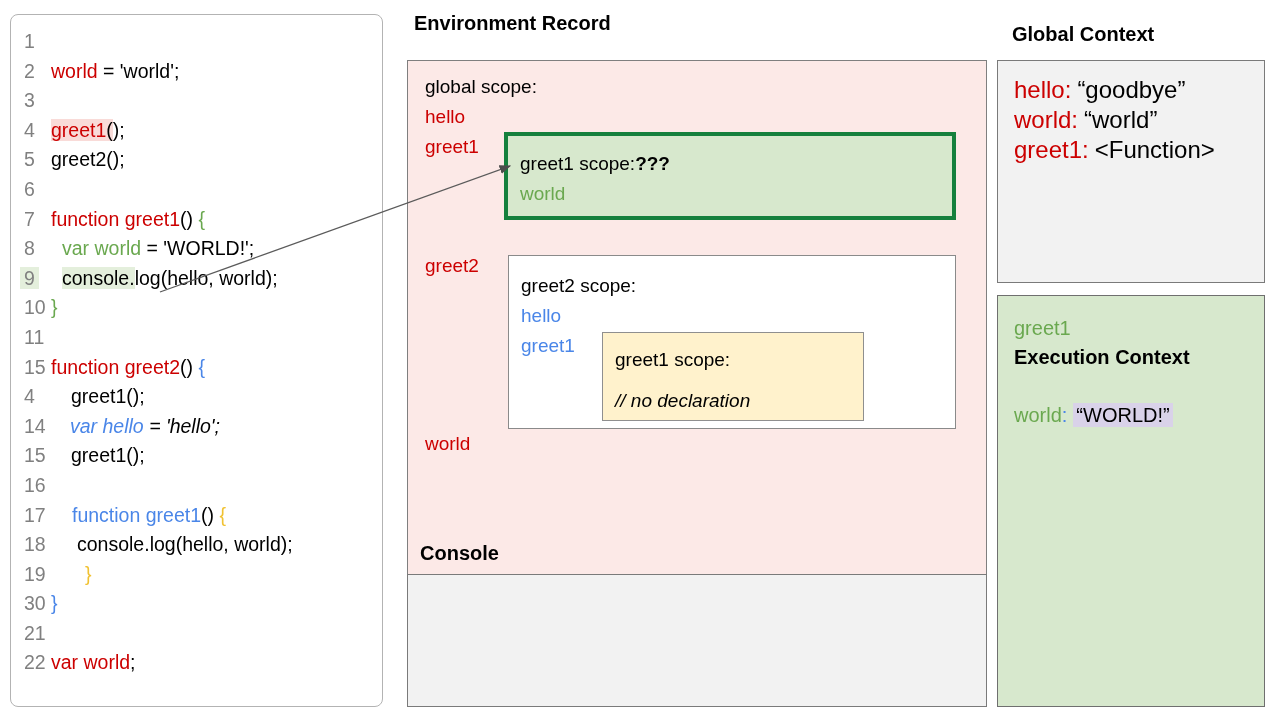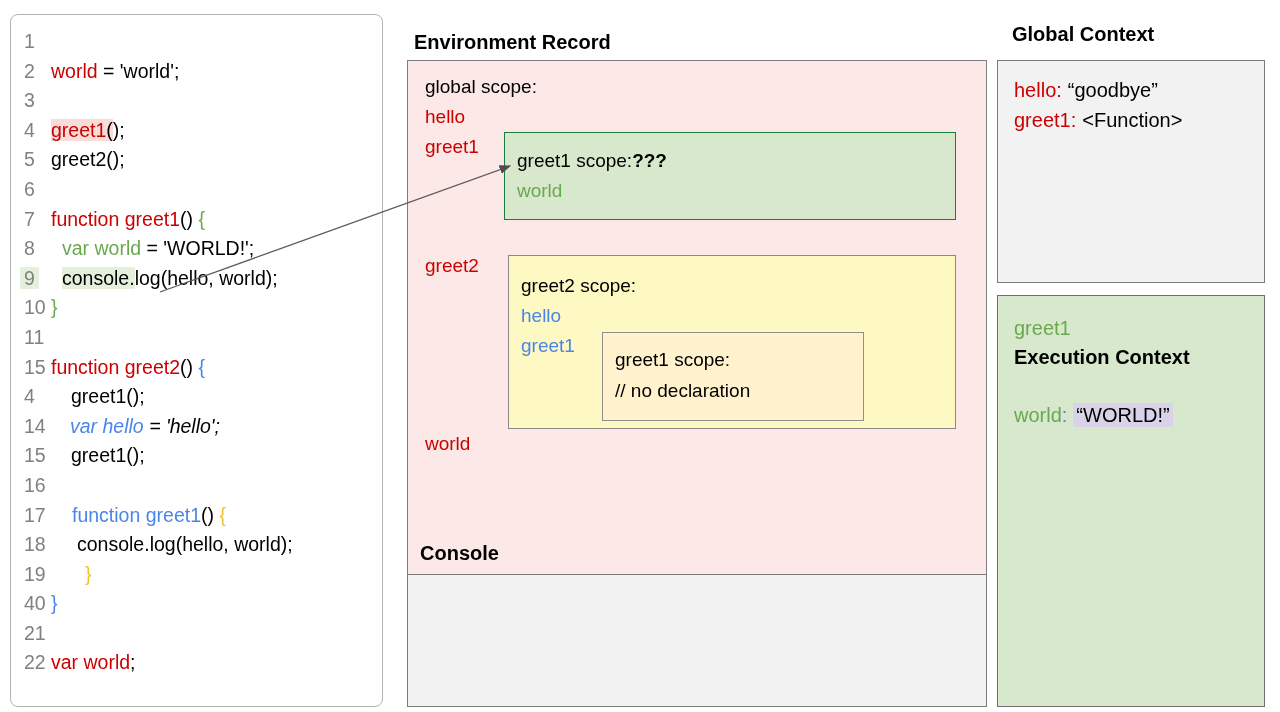--- a/index.html
+++ b/index.html
@@ -31,41 +31,41 @@
     position:absolute; left:407px; top:60px; width:580px; height:582px;
     box-sizing:border-box; background:#fce9e7; border:1px solid #7f7f7f;
   }
   .t { position:absolute; left:17px; font-size:19px; line-height:24px; white-space:pre; }
   .red   { color:#cc0000; }
   .green { color:#6aa84f; }
   .blue  { color:#4a86e8; }
   .bold  { font-weight:bold; }
   .green-box {
     position:absolute; left:96px; top:71px; width:452px; height:88px;
-    box-sizing:border-box; background:#d7e8cd; border:1px solid #15803d;
+    box-sizing:border-box; background:#d7e8cd; border:4px solid #15803d;
   }
   .green-box .t, .blue-box .t, .yellow-box .t { left:12px; }
   .blue-box {
     position:absolute; left:100px; top:194px; width:448px; height:174px;
-    box-sizing:border-box; background:#fef9c3; border:1px solid #8a8a8a;
+    box-sizing:border-box; background:#ffffff; border:1px solid #8a8a8a;
   }
   .yellow-box {
     position:absolute; left:93px; top:76px; width:262px; height:89px;
     box-sizing:border-box; background:#fff2cc; border:1px solid #8f8f8f;
   }
   
   .console-box {
     position:absolute; left:407px; top:574px; width:580px; height:133px;
     box-sizing:border-box; background:#f2f2f2; border:1px solid #7a7a7a;
   }
   
   .gray-box {
     position:absolute; left:997px; top:60px; width:268px; height:223px;
     box-sizing:border-box; background:#f2f2f2; border:1px solid #7a7a7a;
-    padding:14px 8px 0 16px; font-size:20px; line-height:30px;
+    padding:14px 8px 0 16px; font-size:24px; line-height:30px;
   }
   .gc-row .k { color:#cc0000; }
   .gc-row .v { color:#000; margin-left:6px; }
   .ec-box {
     position:absolute; left:997px; top:295px; width:268px; height:412px;
     box-sizing:border-box; background:#d7e8cd; border:1px solid #6f6f6f;
     padding:18px 0 0 16px; font-size:20px; line-height:29px;
   }
   .ec-row { margin-top:29px; }
   .ec-row .colon { color:#4a86e8; }
@@ -92,59 +92,60 @@
         <div class="cl"><span class="ln"><span class="lnv">10</span></span><span class="ct"><span class="c-green">}</span></span></div>
         <div class="cl"><span class="ln"><span class="lnv">11</span></span><span class="ct"></span></div>
         <div class="cl"><span class="ln"><span class="lnv">15</span></span><span class="ct"><span class="c-red">function greet2</span><span class="c-blk">() </span><span class="c-blue">{</span></span></div>
         <div class="cl"><span class="ln"><span class="lnv">4</span></span><span class="ct" style="padding-left: 20px;"><span class="c-blk">greet1();</span></span></div>
         <div class="cl"><span class="ln"><span class="lnv">14</span></span><span class="ct" style="padding-left: 19px; font-style: italic;"><span class="c-blue">var hello</span><span class="c-blk"> = 'hello';</span></span></div>
         <div class="cl"><span class="ln"><span class="lnv">15</span></span><span class="ct" style="padding-left: 20px;"><span class="c-blk">greet1();</span></span></div>
         <div class="cl"><span class="ln"><span class="lnv">16</span></span><span class="ct"></span></div>
         <div class="cl"><span class="ln"><span class="lnv">17</span></span><span class="ct" style="padding-left: 21px;"><span class="c-blue">function greet1</span><span class="c-blk">() </span><span class="c-yellow">{</span></span></div>
         <div class="cl"><span class="ln"><span class="lnv">18</span></span><span class="ct" style="padding-left: 26px;"><span class="c-blk">console.log(hello, world);</span></span></div>
         <div class="cl"><span class="ln"><span class="lnv">19</span></span><span class="ct" style="padding-left: 34px;"><span class="c-yellow">}</span></span></div>
-        <div class="cl"><span class="ln"><span class="lnv">40</span></span><span class="ct"><span class="c-blue">}</span></span></div>
+        <div class="cl"><span class="ln"><span class="lnv">30</span></span><span class="ct"><span class="c-blue">}</span></span></div>
         <div class="cl"><span class="ln"><span class="lnv">21</span></span><span class="ct"></span></div>
         <div class="cl"><span class="ln"><span class="lnv">22</span></span><span class="ct"><span class="c-red">var world</span><span class="c-blk">;</span></span></div>
       </div>
   </div>
 
-  <div class="sec-title" style="left:414px; top:31px;">Environment Record</div>
+  <div class="sec-title" style="left:414px; top:12px;">Environment Record</div>
 
   <div class="pink-box">
     <div class="t" style="top:14px;">global scope:</div>
     <div class="t red" style="top:44px;">hello</div>
     <div class="t red" style="top:74px;">greet1</div>
     <div class="t red" style="top:193px;">greet2</div>
     <div class="t red" style="top:371px;">world</div>
 
     <div class="green-box">
       <div class="t" style="top:16px;"><span>greet1 scope:</span><span class="bold">???</span></div>
       <div class="t green" style="top:46px;">world</div>
     </div>
 
     <div class="blue-box">
       <div class="t" style="top:18px;">greet2 scope:</div>
       <div class="t blue" style="top:48px;">hello</div>
       <div class="t blue" style="top:78px;">greet1</div>
 
       <div class="yellow-box">
         <div class="t" style="top:15px;">greet1 scope:</div>
-        <div class="t" style="top:46px;">// no declaration</div>
+        <div class="t" style="top:56px;font-style:italic;">// no declaration</div>
       </div>
     </div>
   </div>
 
   <div class="sec-title" style="left:420px; top:542px;">Console</div>
   <div class="console-box"></div>
 
   <div class="sec-title" style="left:1012px; top:23px;">Global Context</div>
 
   <div class="gray-box">
     <div class="gc-row"><span class="k">hello:</span><span class="v">“goodbye”</span></div>
+    <div class="gc-row"><span class="k">world:</span><span class="v">“world”</span></div>
     <div class="gc-row"><span class="k">greet1:</span><span class="v">&lt;Function&gt;</span></div>
   </div>
 
   <div class="ec-box">
     <div class="green">greet1</div>
     <div class="bold">Execution Context</div>
     <div class="ec-row"><span class="green">world</span><span class="colon">:</span><span class="v">“WORLD!”</span></div>
   </div>
 
   <svg class="arrow-layer" viewBox="0 0 1280 712">

